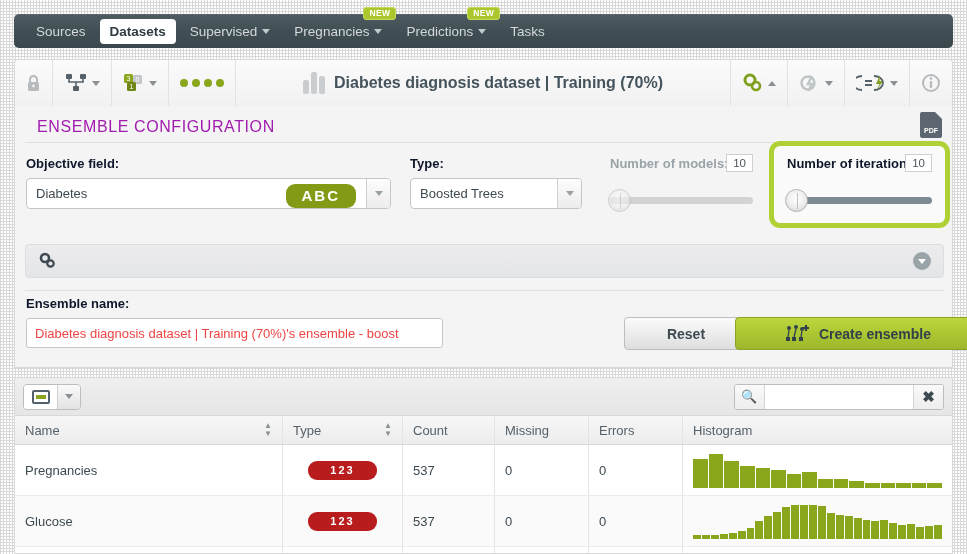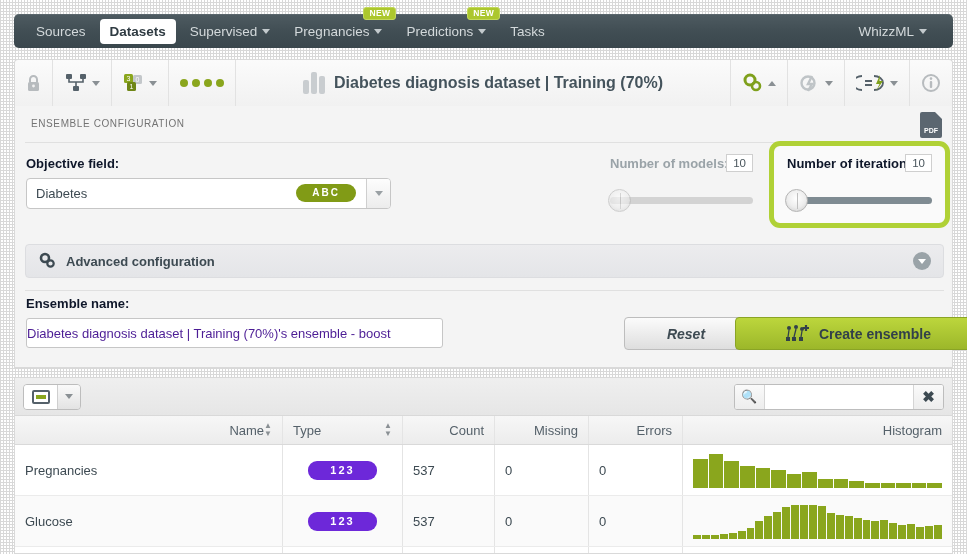--- a/index.html
+++ b/index.html
@@ -117,22 +117,22 @@
 
   
   .panel {
     position: absolute; left: 14px; top: 106px;
     width: 939px; height: 262px;
     background: #f4f4f4;
     border: 1px solid #d9d9d9;
     border-top: none;
   }
   .section-label {
-    position: absolute; left: 16px; top: 12px;
-    font-size: 10px; color: #737373; letter-spacing: .6px;
+    position: absolute; left: 22px; top: 12px;
+    font-size: 16px; color: #a21caf; letter-spacing: .6px;
   }
   .hr {
     position: absolute; left: 10px; top: 36px; width: 919px;
     height: 1px; background: #e0e0e0;
   }
   .pdf-icon {
     position: absolute; right: 10px; top: 6px;
     width: 22px; height: 26px;
     background: #5b6670;
     border-radius: 2px;
@@ -174,21 +174,21 @@
   }
   .sel-arrow::after {
     content: ""; width: 0; height: 0;
     border-left: 4px solid transparent;
     border-right: 4px solid transparent;
     border-top: 5px solid #9aa0a4;
   }
   .abc-pill {
     position: absolute; right: 34px; top: 5px;
     background: #819b16;
-    color: #fff; font-size: 10px; font-weight: bold;
+    color: #fff; font-size: 15px; font-weight: bold;
     letter-spacing: 2px;
     padding: 3px 16px 4px;
     border-radius: 9px;
     margin-left: 16px;
   }
 
   
   .slider-group { position: relative; }
   .slider-val {
     position: absolute; right: 0; top: -2px;
@@ -251,39 +251,38 @@
     border-top: 5px solid #fff;
     margin-top: 1px;
   }
   .hr2 { position: absolute; left: 10px; top: 184px; width: 919px; height: 1px; background: #e0e0e0; }
 
   .name-input {
     position: absolute; left: 11px; top: 212px;
     width: 417px; height: 30px;
     border: 1px solid #c6c6c6; background: #fff;
     border-radius: 3px;
-    font-size: 13px; color: #4c1d95;
-    padding: 0 0;
+    font-size: 13px; color: #ef4444;
+    padding: 0 8px;
     font-family: "Liberation Sans", sans-serif;
   }
   .btn {
     position: absolute;
     height: 33px;
     border-radius: 4px;
     display: flex; align-items: center; justify-content: center;
     font-size: 14px; font-weight: bold;
     cursor: pointer;
     gap: 8px;
   }
   .btn-reset {
     top: 211px; left: 609px; width: 124px;
     background: linear-gradient(to bottom, #fbfbfb, #dedede);
     border: 1px solid #bdbdbd;
     color: #3d4a52;
-    font-style: italic;
   }
   .btn-create {
     top: 211px; left: 720px; width: 246px;
     background: linear-gradient(to bottom, #bcd63c, #9cb72a);
     border: 1px solid #8aa425;
     color: #32404a;
   }
 
   
   .tbl-toolbar {
@@ -370,38 +369,38 @@
     border-bottom: 1px solid #d9d9d9;
     height: 29px;
   }
   .th, .td {
     display: flex; align-items: center;
     padding: 0 10px;
     font-size: 13px;
     border-right: 1px solid #e4e4e4;
     overflow: hidden;
   }
-  .th { color: #55616a; justify-content: flex-end; }
+  .th { color: #55616a; justify-content: space-between; }
   .td { color: #3d4a52; }
   .row { height: 51px; border-bottom: 1px solid #ebebeb; }
   .row.alt { background: #fafafa; }
   .c-name { width: 268px; }
   .c-type { width: 120px; justify-content: center; }
   .c-type.th { justify-content: space-between; }
   .c-count { width: 92px; }
   .c-missing { width: 94px; }
   .c-errors { width: 94px; }
   .c-hist { flex: 1; border-right: none; }
   .sort-ico {
     display: inline-flex; flex-direction: column; gap: 2px;
     color: #8a9094; font-size: 8px; line-height: 6px;
     cursor: pointer;
   }
   .num-pill {
-    background: #6d28d9; color: #fff;
+    background: #b91c1c; color: #fff;
     font-size: 11px; font-weight: bold; letter-spacing: 2px;
     padding: 3px 22px 4px;
     border-radius: 9px;
   }
   .hist {
     display: flex; align-items: flex-end; gap: 1px;
     height: 36px; width: 100%;
   }
   .hist b { display: block; background: #8aa61d; flex: 1; }
 </style>
@@ -428,24 +427,20 @@
     </div>
     <div class="nav-item">
       <span>Predictions</span>
       <span class="caret"></span>
       <span class="new-badge">NEW</span>
     </div>
     <div class="nav-item">
       <span>Tasks</span>
     </div>
     <div class="nav-spacer"></div>
-    <div class="nav-item">
-      <span>WhizzML</span>
-      <span class="caret"></span>
-    </div>
   </div>
 
   <div class="header-bar">
     <div class="hdr-cell">
       <svg width="15" height="18" viewBox="0 0 15 18">
         <path d="M4 8 V5.5 a3.5 3.5 0 0 1 7 0 V8" fill="none" stroke="#b7bbbe" stroke-width="2"></path>
         <rect x="2" y="8" width="11" height="9" rx="1.5" fill="#b7bbbe"></rect>
         <circle cx="7.5" cy="12" r="1.4" fill="#f1f1f1"></circle>
       </svg>
     </div>
@@ -524,20 +519,27 @@
 
     <div style="position:absolute; left:11px; top:50px; width:365px;">
       <div class="fld-label">Objective field:</div>
       <div class="sel-box">
         <span>Diabetes</span>
         <span class="abc-pill">ABC</span>
         <span class="sel-arrow"></span>
       </div>
     </div>
 
+    <div style="position:absolute; left:395px; top:50px; width:172px;">
+      <div class="fld-label">Type:</div>
+      <div class="sel-box">
+        <span>Boosted Trees</span>
+        <span class="sel-arrow"></span>
+      </div>
+    </div>
 
     <div class="slider-group" style="position:absolute; left:595px; top:50px; width:143px;">
       <div class="fld-label muted">Number of models:</div>
       <div class="slider-val">10</div>
       <div class="slider-track off">
         <span class="slider-knob off"></span>
       </div>
     </div>
 
     <div class="highlight-box" style="left:754px; top:35px; width:181px; height:87px;"></div>
@@ -547,21 +549,20 @@
       <div class="slider-track on">
         <span class="slider-knob"></span>
       </div>
     </div>
 
     <div class="adv-row">
       <svg width="20" height="18" viewBox="0 0 20 18">
         <circle cx="7" cy="6" r="4" fill="none" stroke="#3d4a52" stroke-width="2.6"></circle>
         <circle cx="12.5" cy="11.5" r="3.2" fill="none" stroke="#3d4a52" stroke-width="2.2"></circle>
       </svg>
-      <span class="adv-label">Advanced configuration</span>
       <span class="adv-toggle"></span>
     </div>
     <div class="hr2"></div>
 
     <div style="position:absolute; left:11px; top:190px;">
       <div class="fld-label">Ensemble name:</div>
     </div>
     <input class="name-input" type="text" value="Diabetes diagnosis dataset | Training (70%)'s ensemble - boost" style="">
 
     <div class="btn btn-reset">

